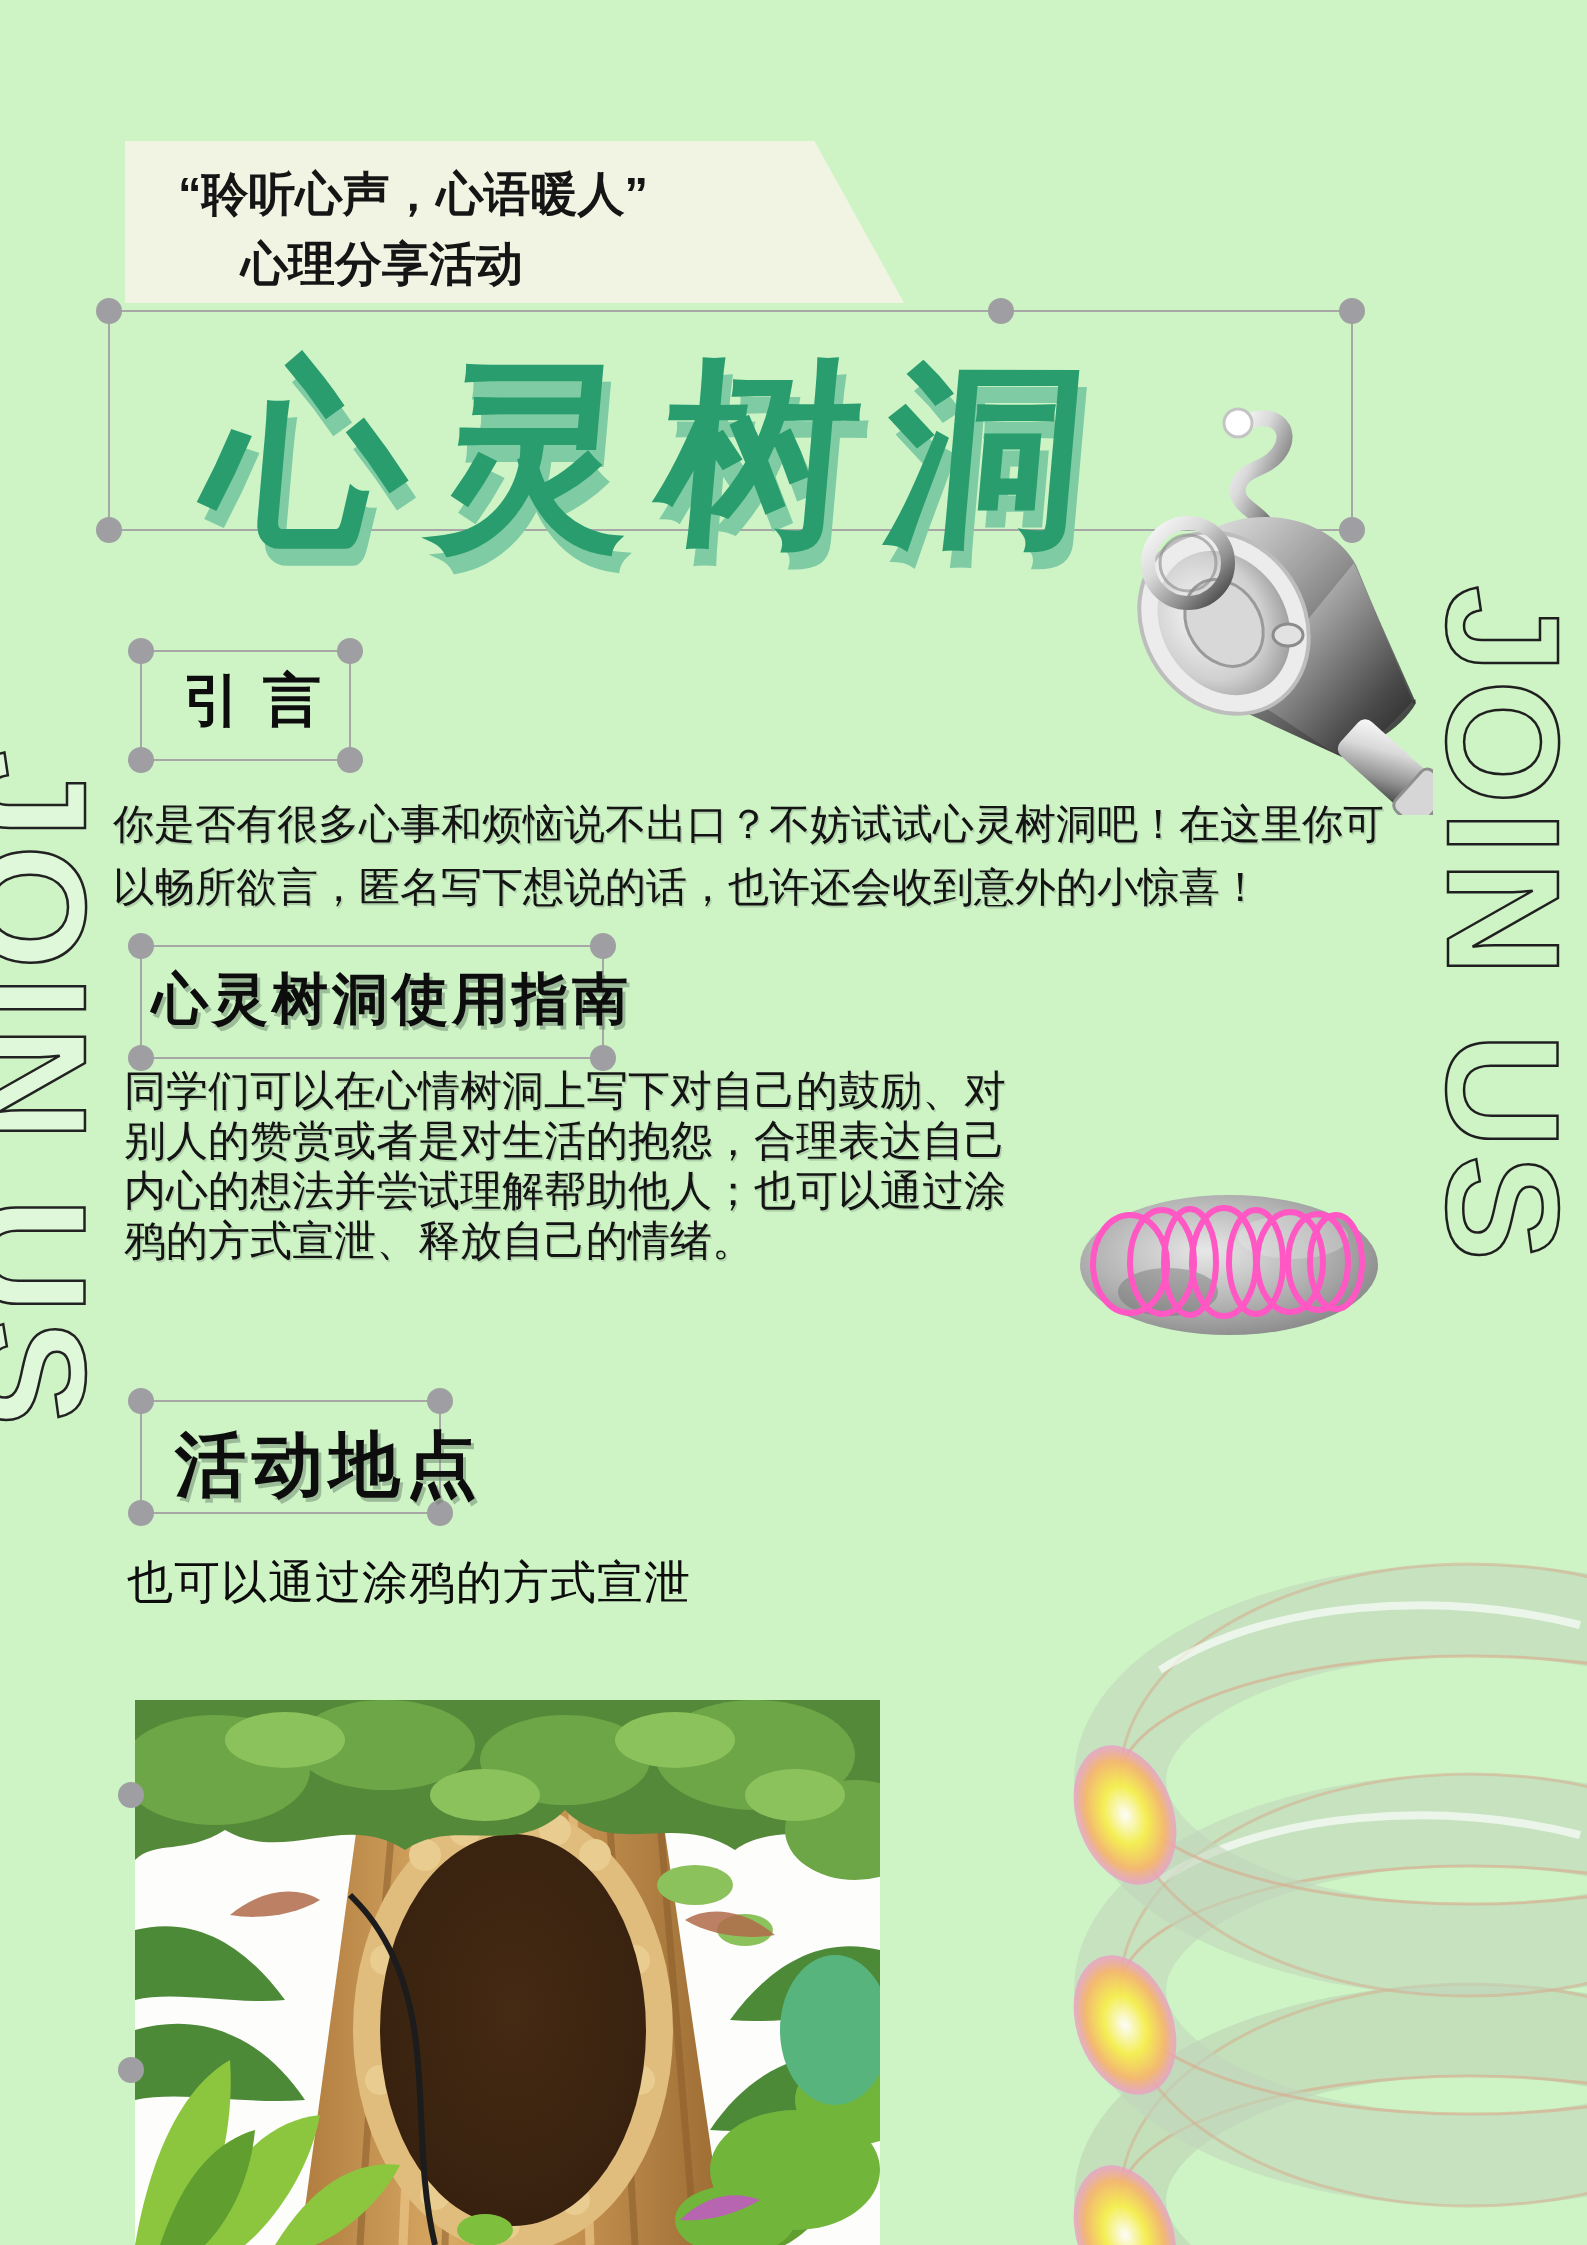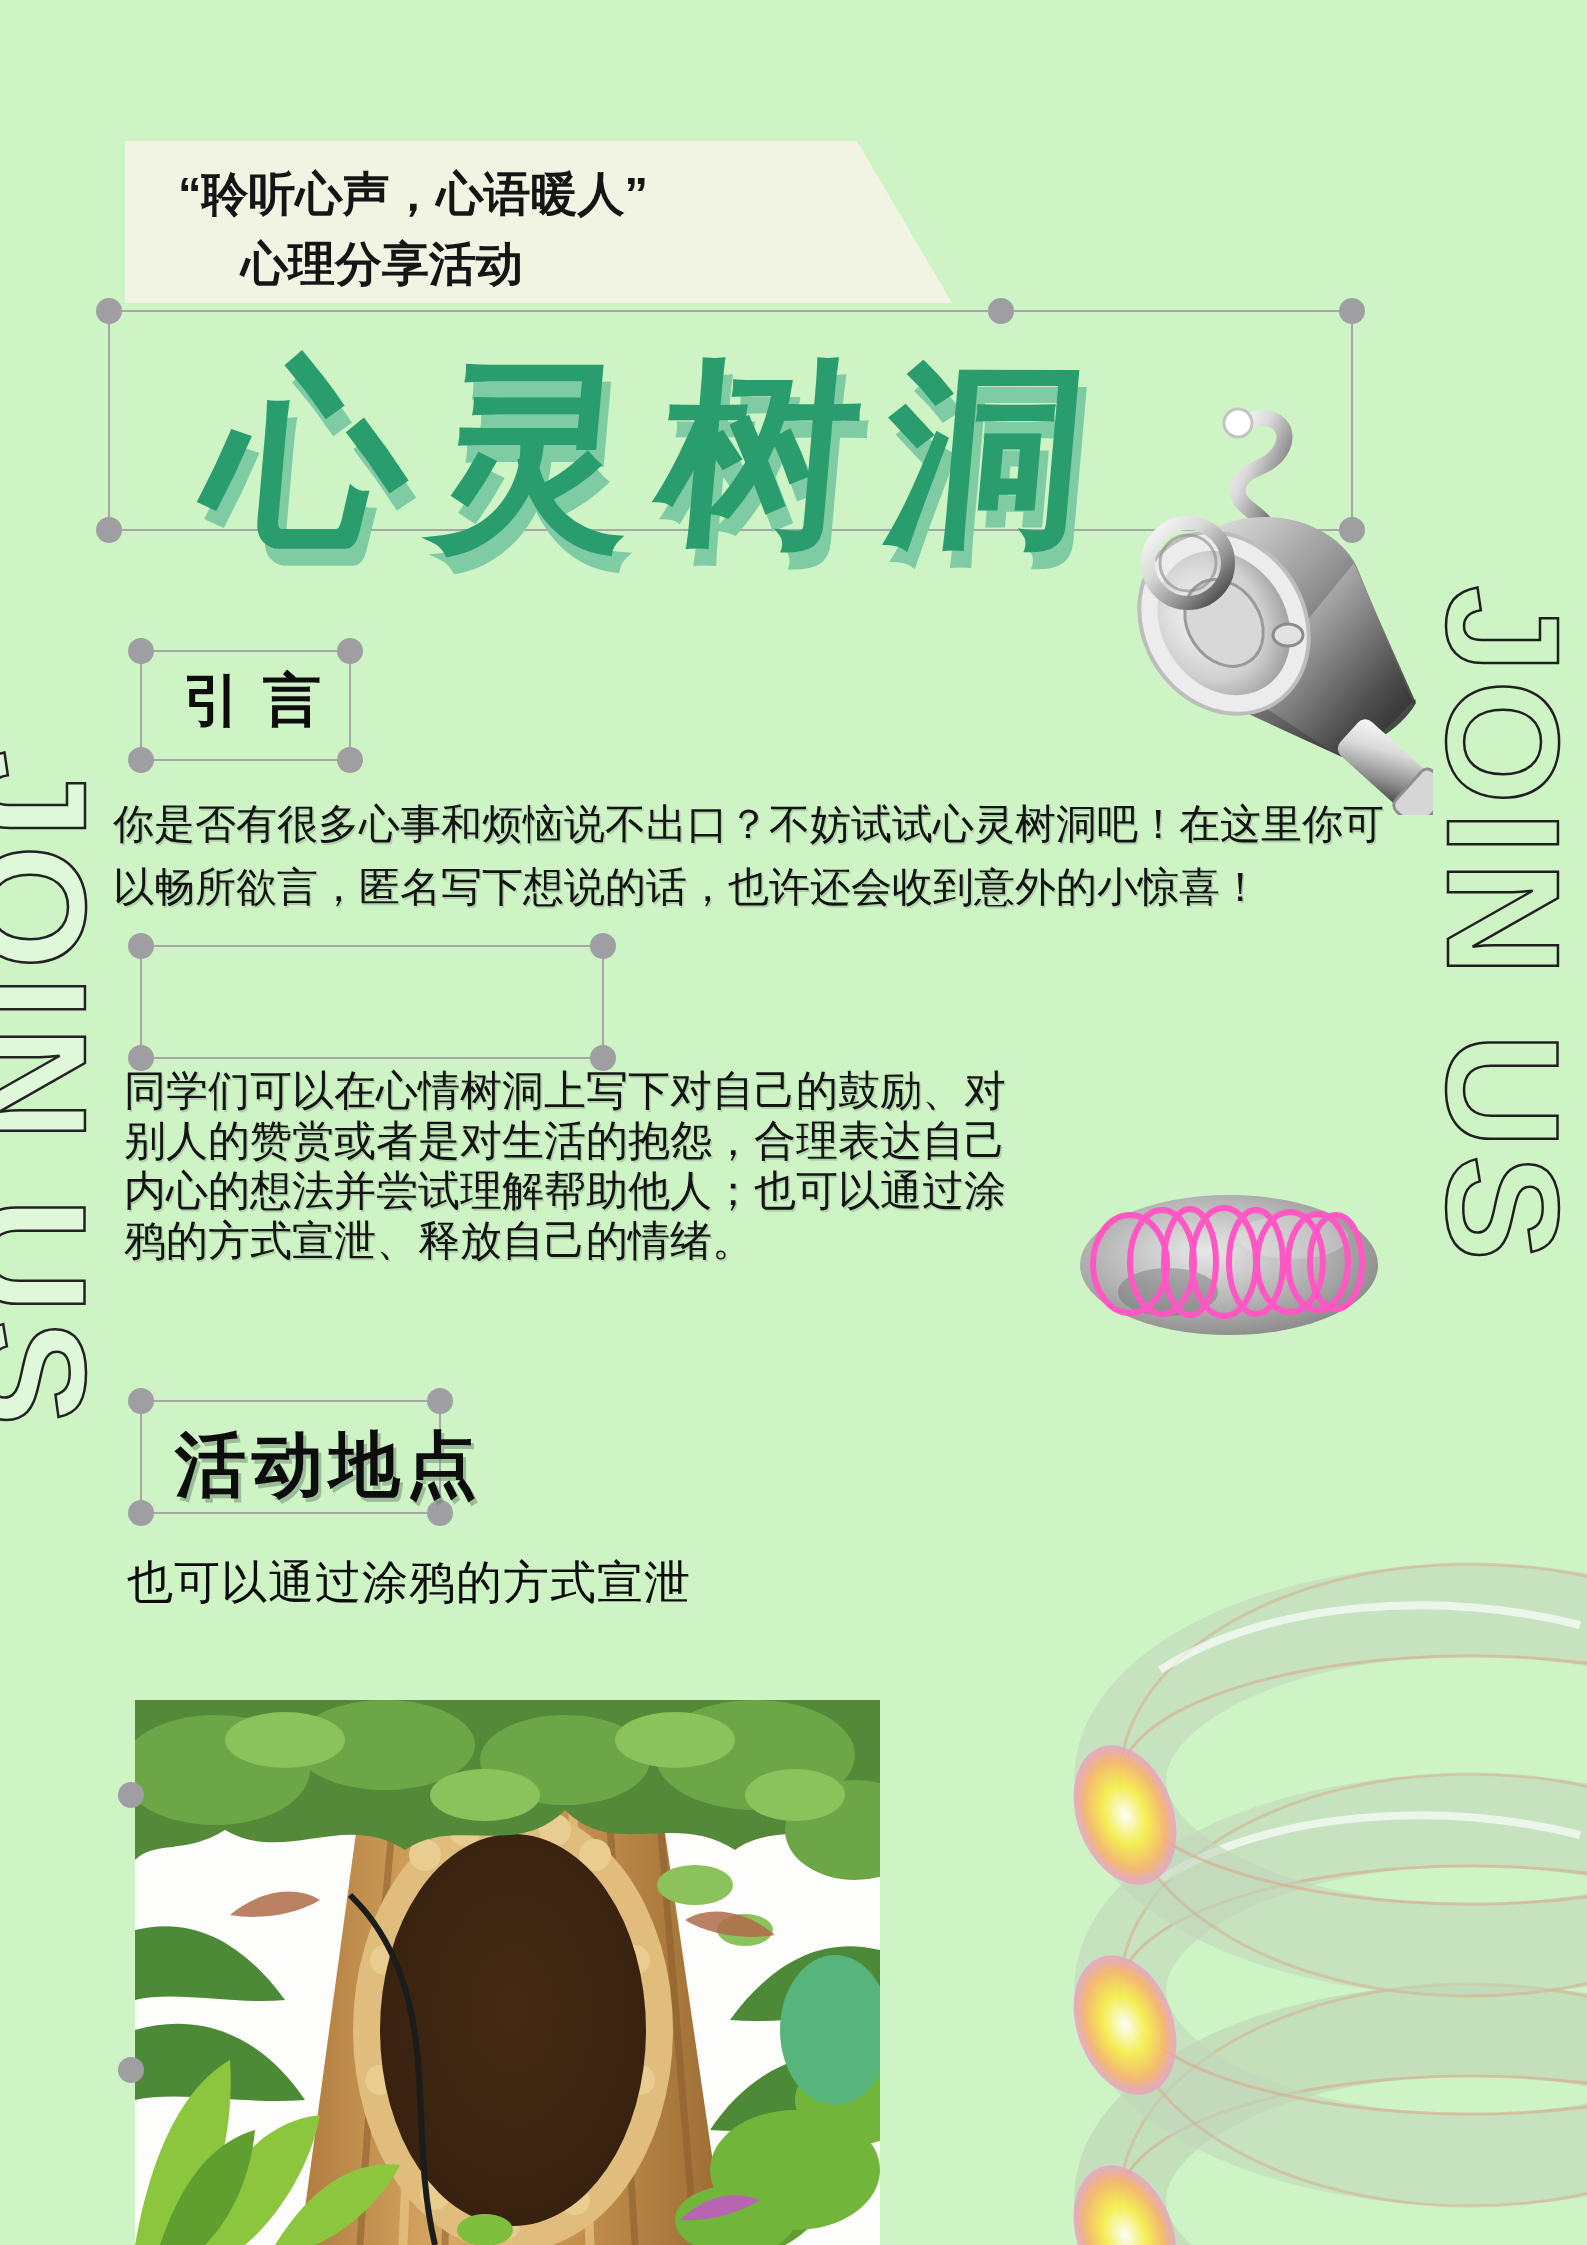--- a/index.html
+++ b/index.html
@@ -1,21 +1,21 @@
 <!DOCTYPE html>
 <html><head>
 <meta charset="utf-8">
 <style>
   html,body{margin:0;padding:0;}
   #canvas{position:relative;width:1587px;height:2245px;overflow:hidden;
           background:#cef4c6;font-family:"Liberation Sans",sans-serif;}
 
   
   .banner{position:absolute;left:125px;top:141px;width:779px;height:162px;
-          background:#f2f4e3;clip-path:polygon(0 0,88.5% 0,100% 100%,0 100%);padding-left:48px;}
+          background:#f2f4e3;clip-path:polygon(0 0,88.5% 0,100% 100%,0 100%);}
   .banner .l1{position:absolute;left:53px;top:22px;font-size:47px;font-weight:bold;color:#151515;white-space:nowrap;}
   .banner .l2{position:absolute;left:116px;top:92px;font-size:47px;font-weight:bold;color:#151515;white-space:nowrap;}
 
   
   .selbox{position:absolute;border:2px solid #a7a7a7;}
   .handle{position:absolute;width:26px;height:26px;border-radius:50%;background:#9f9fa3;}
 
   
   .poster-title{position:absolute;left:208px;top:322px;font-size:200px;font-weight:900;
           letter-spacing:26px;white-space:nowrap;transform:skewX(-5deg);
@@ -114,20 +114,21 @@
   <div class="h-intro">引言</div>
 
   <div class="para p1">你是否有很多心事和烦恼说不出口？不妨试试心灵树洞吧！在这里你可以畅所欲言，匿名写下想说的话，也许还会收到意外的小惊喜！</div>
 
   <div class="selbox" style="left:140px;top:945px;width:460px;height:110px;">
     <div class="handle" style="left:-14px;top:-14px;"></div>
     <div class="handle" style="right:-14px;top:-14px;"></div>
     <div class="handle" style="left:-14px;bottom:-14px;"></div>
     <div class="handle" style="right:-14px;bottom:-14px;"></div>
   </div>
+  <div class="h-serif" style="left:152px;top:962px;font-size:56px;letter-spacing:4px;">心灵树洞使用指南</div>
 
   <div class="para p2">同学们可以在心情树洞上写下对自己的鼓励、对别人的赞赏或者是对生活的抱怨，合理表达自己内心的想法并尝试理解帮助他人；也可以通过涂鸦的方式宣泄、释放自己的情绪。</div>
 
   <svg class="abs" style="left:1078px;top:1192px;" width="302" height="146" viewBox="0 0 302 146">
     <defs>
       <radialGradient id="grayTex" cx=".42" cy=".4" r=".85">
         <stop offset="0" stop-color="#e7e7e7"></stop>
           <stop offset=".45" stop-color="#b3b3b3"></stop>
         <stop offset=".8" stop-color="#848484"></stop>
           <stop offset="1" stop-color="#6a6a6a"></stop>

